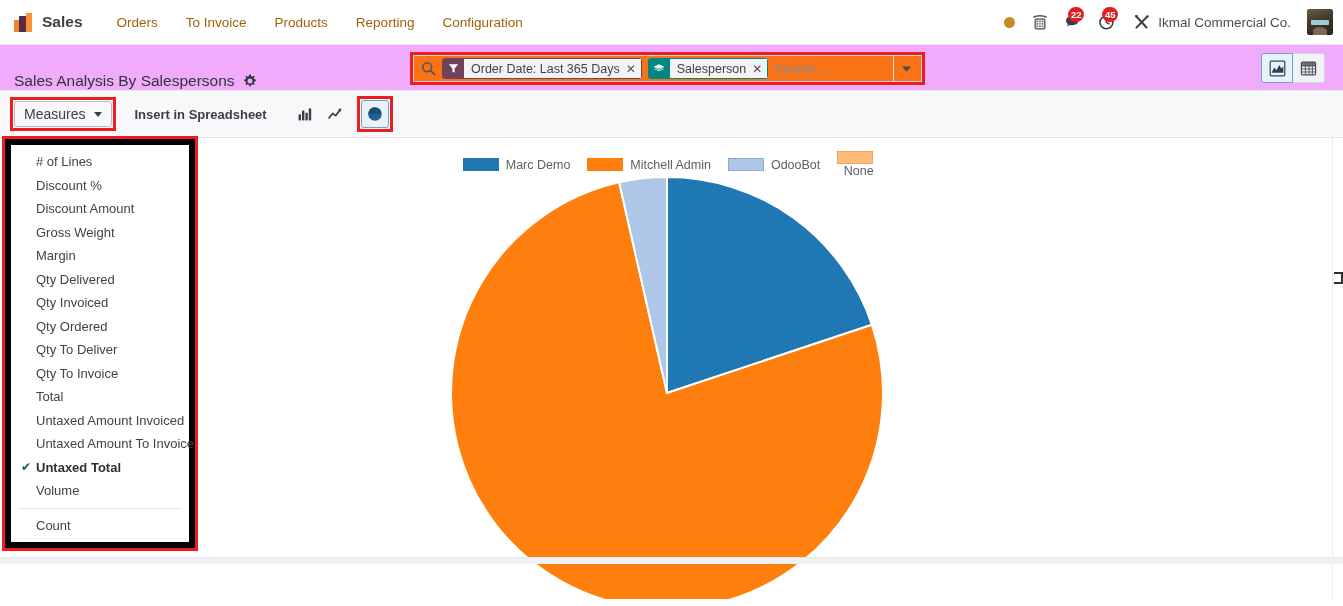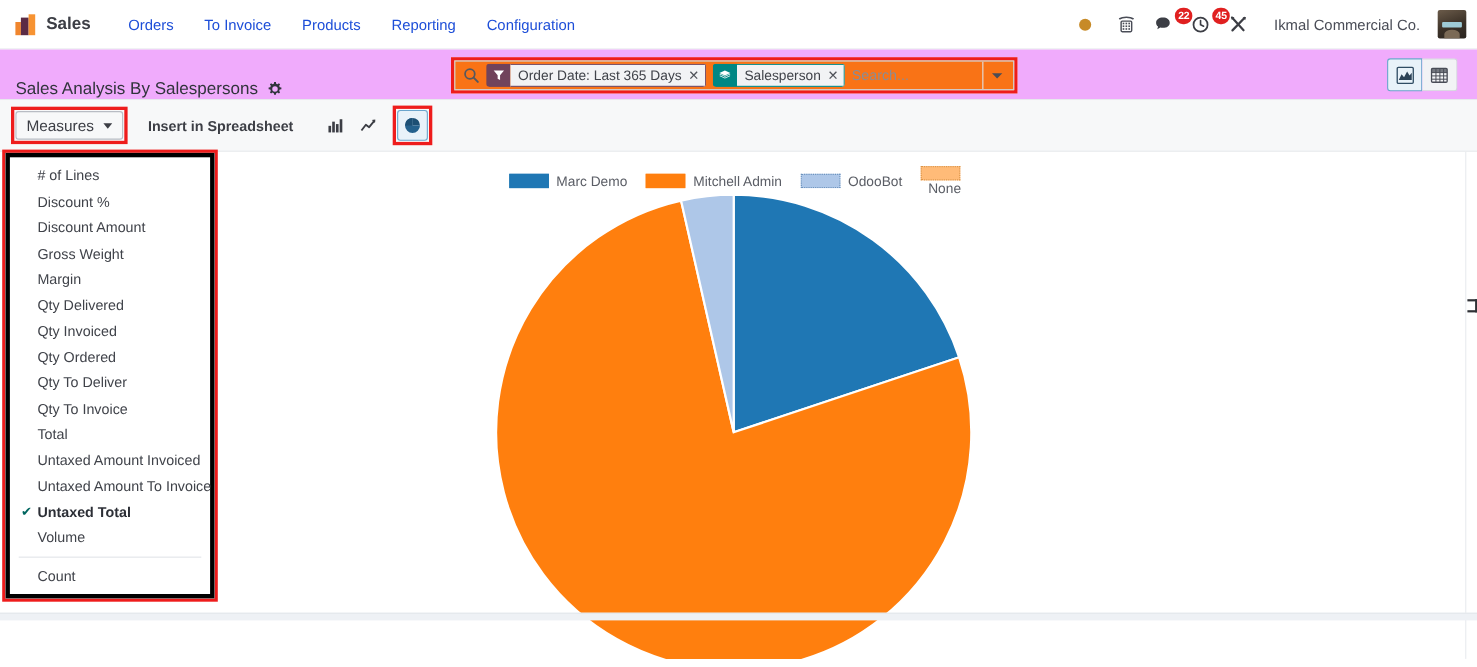--- a/index.html
+++ b/index.html
@@ -57,41 +57,41 @@
     white-space: nowrap;
   }
 
   .nav-menu {
     display: flex;
     align-items: center;
     gap: 0px;
   }
   .nav-item {
     font-size: 13.5px;
-    color: #1d4ed8;
+    color: #a16207;
     padding: 6px 14px;
     white-space: nowrap;
     cursor: pointer;
     border-radius: 3px;
     text-align: center;
   }
 
   .nav-spacer { flex: 1 1 auto; }
 
   .nav-right {
     display: flex;
     align-items: center;
     gap: 0px;
   }
 
   .sysicon {
     position: relative;
     display: flex;
     align-items: center;
-    justify-content: flex-start;
+    justify-content: flex-end;
     width: 34px;
     height: 34px;
     cursor: pointer;
     color: #4a4d57;
   }
 
   .dot-amber {
     width: 11px; height: 11px;
     border-radius: 50%;
     background: #c78a27;
@@ -387,21 +387,21 @@
     position: absolute;
     left: 2px;
     top: 136px;
     width: 196px;
     border: 3px solid #ee1c1c;
     background: #ffffff;
     z-index: 40;
   }
   .dropdown {
     background: #ffffff;
-    border: 4px solid #000000;
+    border: 6px solid #000000;
     padding: 5px 0 5px 0;
   }
   .dd-item {
     display: flex;
     align-items: center;
     height: 23.5px;
     padding-left: 10px;
     font-size: 13px;
     color: #40434a;
     white-space: nowrap;

